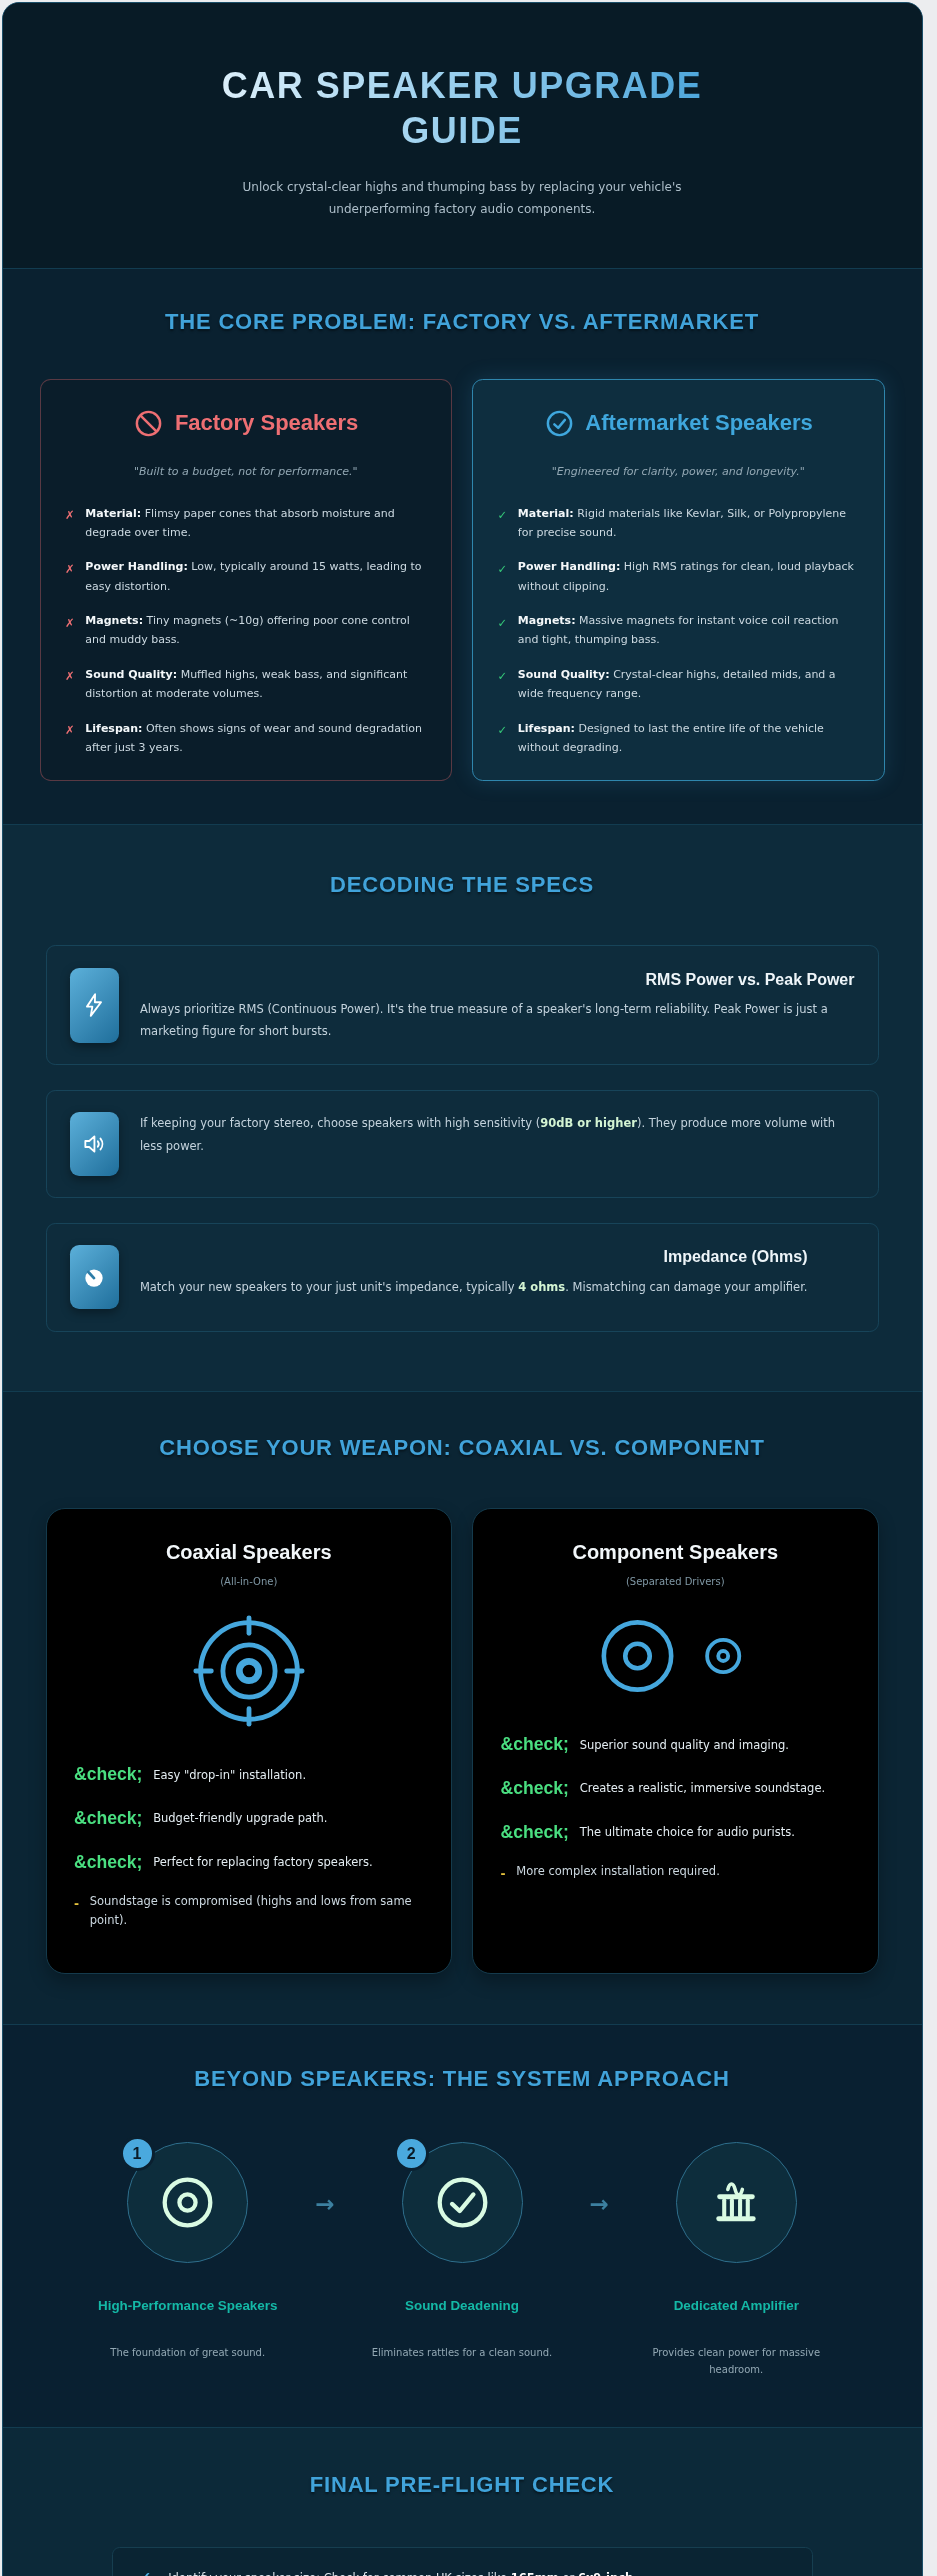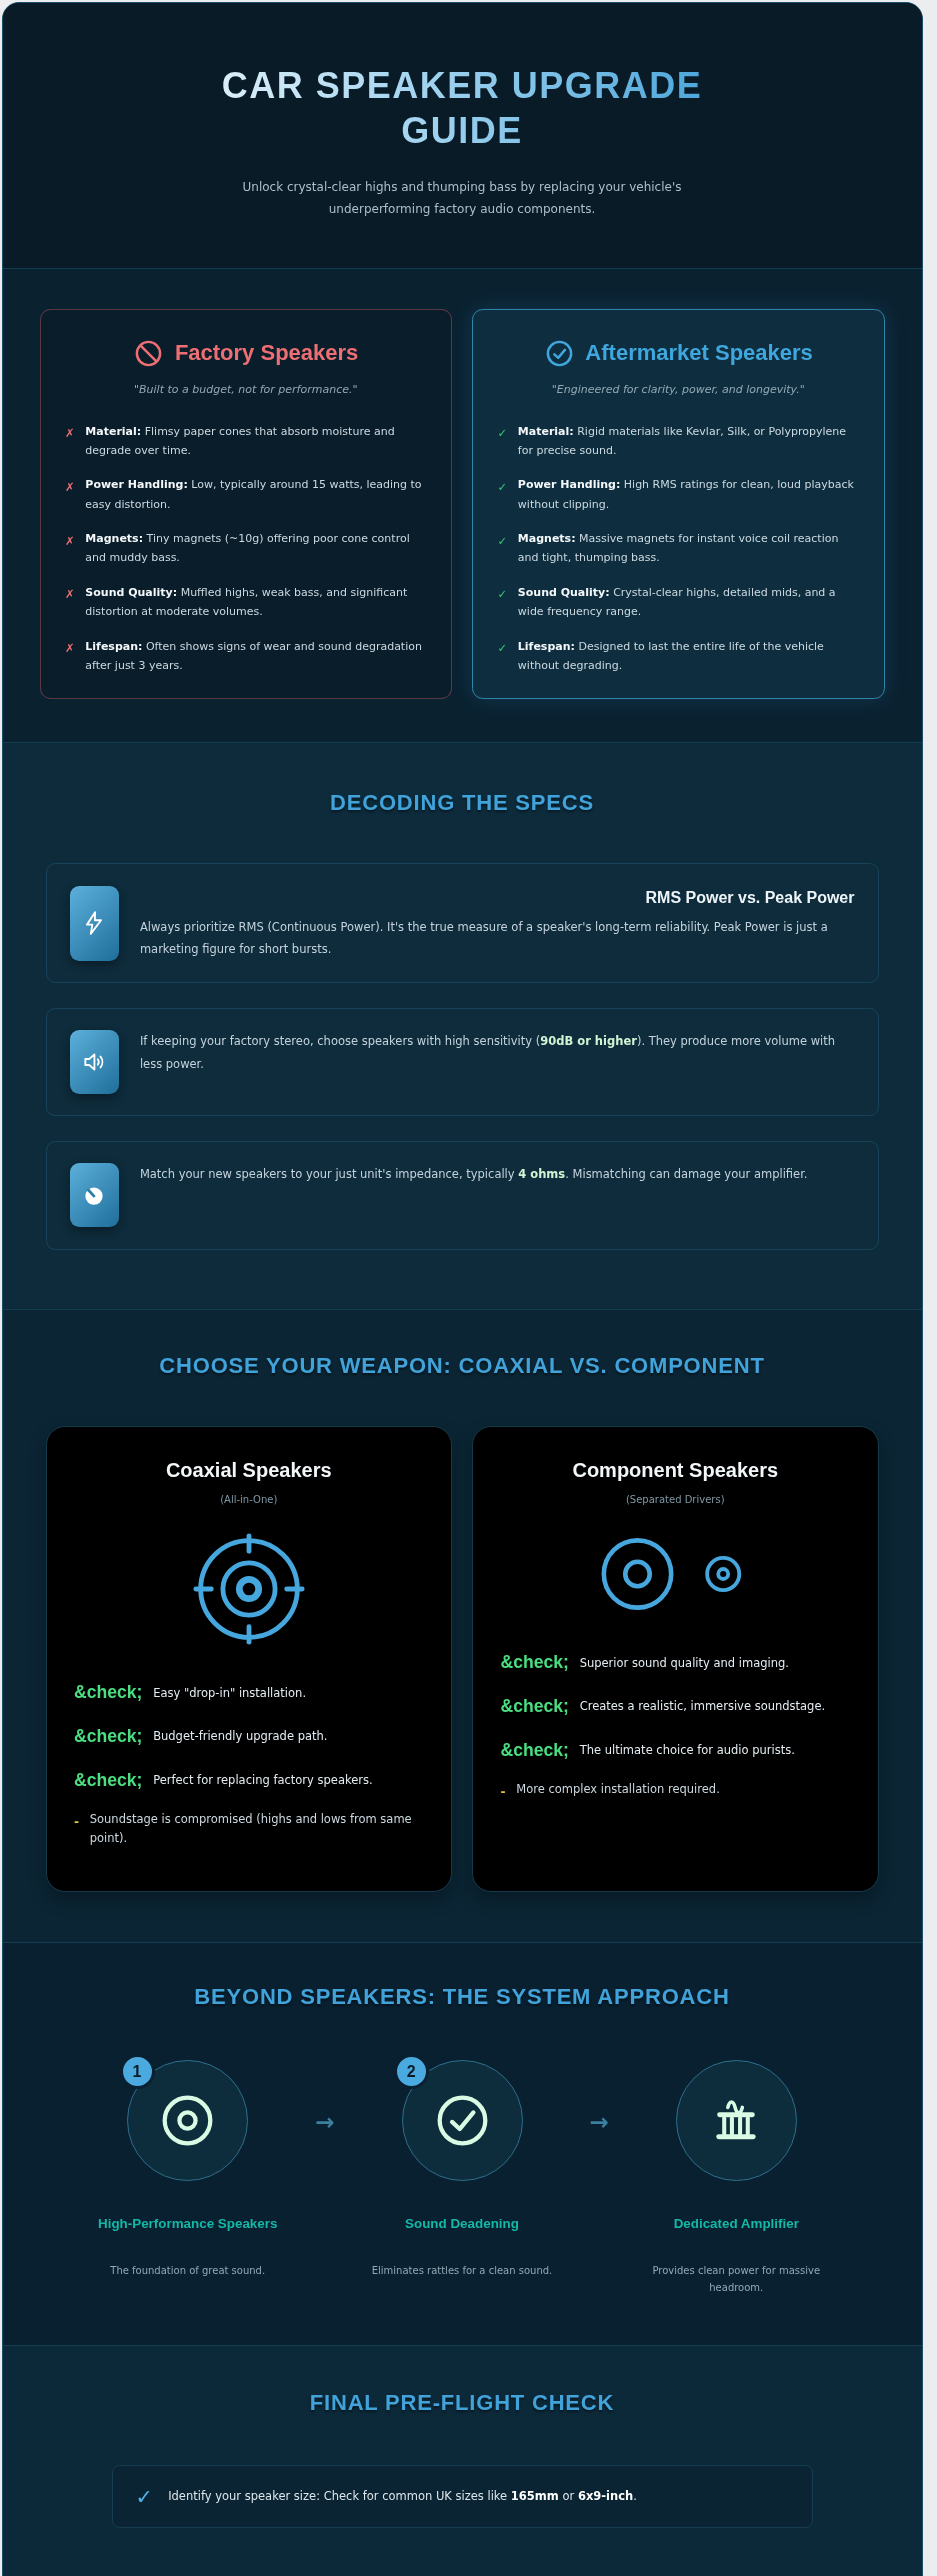--- a/index.html
+++ b/index.html
@@ -70,21 +70,21 @@
     background:#0a1d2a;
     border:0.8px solid rgba(238,111,115,.35);
   }
   .vs-card.aftermarket {
     background:#0e2e3f;
     border:0.8px solid #2f86ad;
     box-shadow:0 0 21.4px rgba(63,159,216,.18);
   }
   .vs-head {
     display:flex; align-items:center; justify-content:center; gap:10.7px;
-    margin-bottom:14px;
+    margin-bottom:26px;
   }
   .vs-head svg { display:block; }
   .vs-title {
     font-family:"Liberation Sans", sans-serif;
     font-size:22px; font-weight:800;
   }
   .t-danger { color:#ee6f73; }
   .t-blue  { color:#3fa7dd; }
   .tagline {
     text-align:center; font-style:italic;
@@ -213,20 +213,21 @@
 <body>
 
 <div class="page">
 
   <header class="hero">
     <h1>CAR SPEAKER UPGRADE GUIDE</h1>
     <p class="sub">Unlock crystal-clear highs and thumping bass by replacing your vehicle's underperforming factory audio components.</p>
   </header>
 
   <section class="core">
+    <h2 class="sec-title">THE CORE PROBLEM: FACTORY VS. AFTERMARKET</h2>
     <div class="cards2">
 
       <article class="vs-card factory">
         <div class="vs-head">
           <span style="color:#ee6f73;">
             <svg width="31" height="31" viewBox="0 0 24 24">
                 <circle cx="12" cy="12" r="9" fill="none" stroke="currentColor" stroke-width="1.9"></circle>
                 <line x1="5.9" y1="5.9" x2="18.1" y2="18.1" stroke="currentColor" stroke-width="1.9"></line>
               </svg>
           </span>
@@ -324,20 +325,21 @@
     </div>
 
     <div class="spec-card">
       <div class="spec-ico">
         <svg width="26" height="26" viewBox="0 0 24 24">
             <circle cx="12" cy="13" r="8" fill="#ffffff"></circle>
             <line x1="12" y1="13" x2="6.8" y2="7.4" stroke="#2e7da8" stroke-width="2.6" stroke-linecap="round"></line>
           </svg>
       </div>
       <div class="spec-body">
+        <h3>Impedance (Ohms)</h3>
         <p><span>Match your new speakers to your just unit's impedance, typically </span><b class="hl">4 ohms</b><span>. Mismatching can damage your amplifier.</span></p>
       </div>
     </div>
   </section>
 
   <section class="weapon">
     <h2 class="sec-title">CHOOSE YOUR WEAPON: COAXIAL VS. COMPONENT</h2>
     <div class="cards2">
 
       <article class="w-card">

